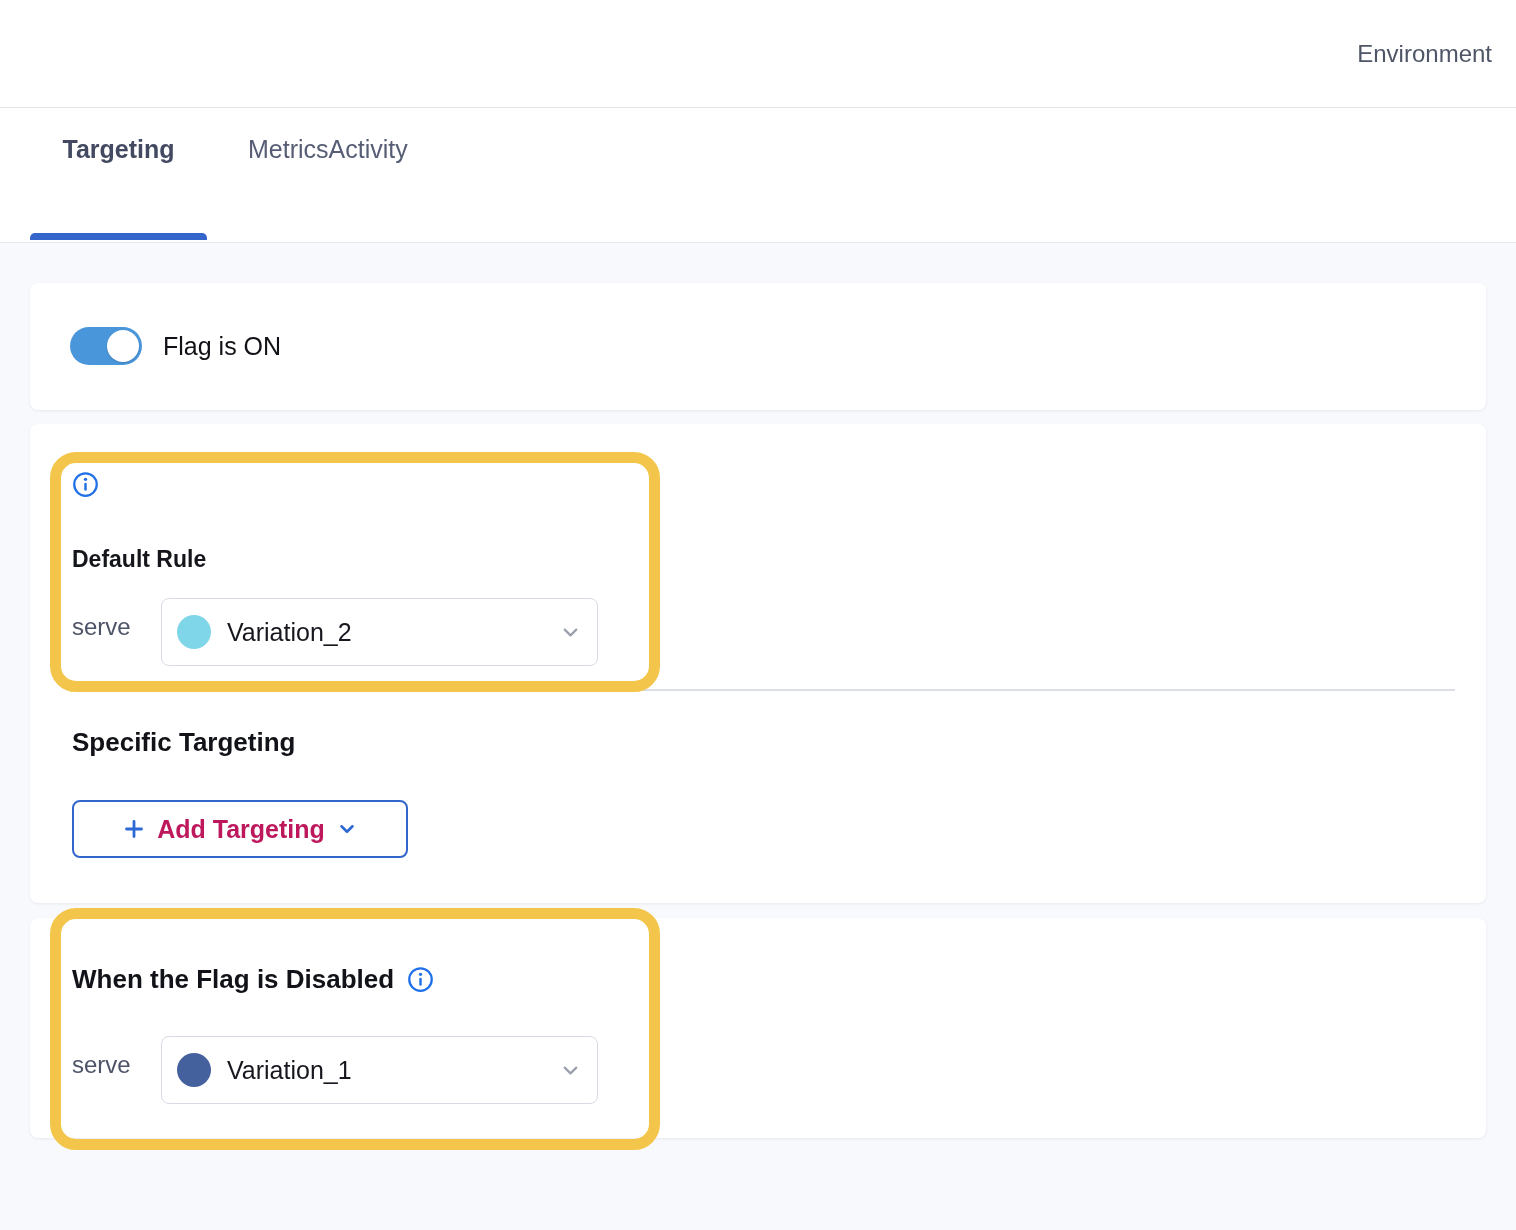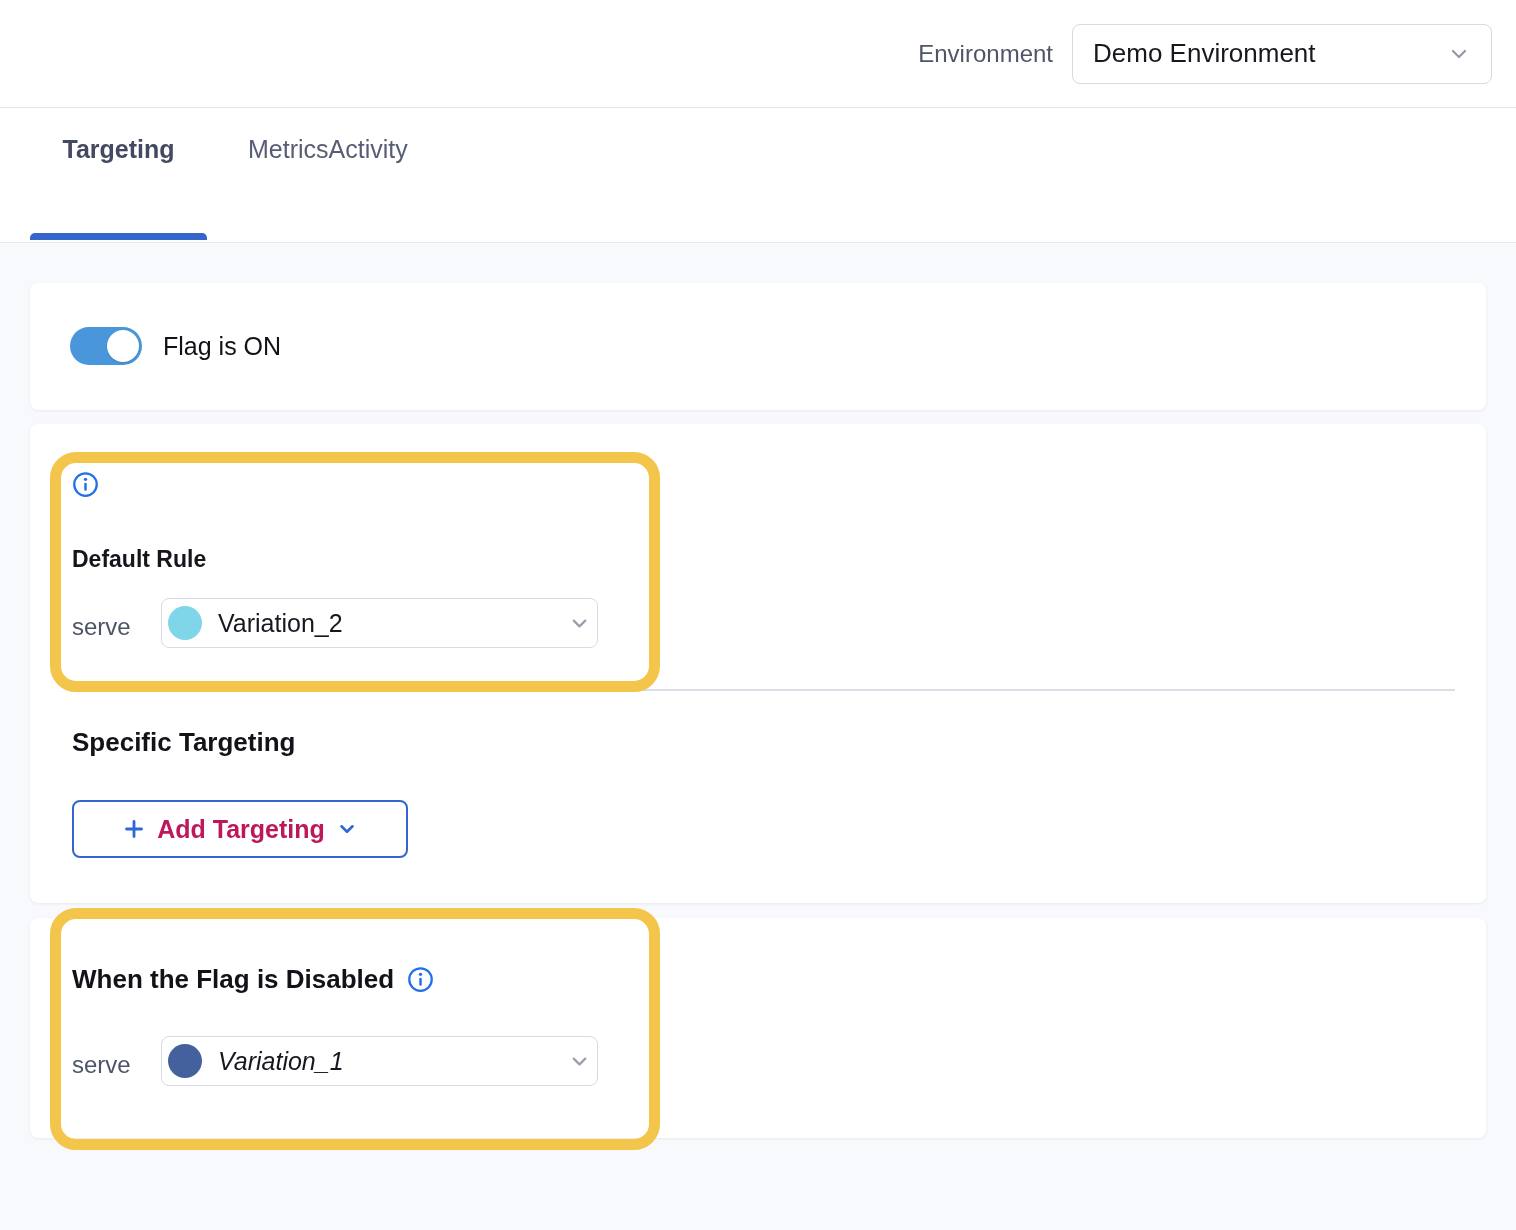--- a/index.html
+++ b/index.html
@@ -50,51 +50,43 @@
   .hl-enabled { left: 20px; top: 28px; width: 610px; height: 240px; }
   .hl-disabled { left: 20px; top: -10px; width: 610px; height: 242px; }
 
   
   .sec-title { position: absolute; left: 42px; display: flex; align-items: center; gap: 13px;
                font-size: 26px; font-weight: bold; color: #121319; z-index: 2; }
   .sub-title { position: absolute; left: 42px; font-size: 23px; font-weight: bold;
                color: #15161B; z-index: 2; }
   .serve-label { position: absolute; left: 42px; height: 58px; display: flex; align-items: center;
                  font-size: 24px; color: #4E5468; z-index: 2; }
-  .var-select { position: absolute; left: 131px; width: 437px; height: 50px; background: #fff;
+  .var-select { position: absolute; left: 131px; width: 437px; height: 68px; background: #fff;
                 border: 1px solid #D8DAE4; border-radius: 8px; display: flex; align-items: center;
-                padding: 0 6px; cursor: pointer; z-index: 2; }
+                padding: 0 15px; cursor: pointer; z-index: 2; }
   .var-dot { width: 34px; height: 34px; border-radius: 50%; flex: 0 0 auto; }
   .var-name { margin-left: 16px; font-size: 25px; color: #17181F; }
   .var-select .chev { margin-left: auto; display: flex; }
 
   .divider { position: absolute; left: 600px; width: 825px; top: 265px; height: 2px;
              background: #DCDEE5; z-index: 1; }
 
   .add-btn { position: absolute; left: 42px; top: 376px; width: 336px; height: 58px;
              background: #fff; border: 2px solid #3366CC; border-radius: 8px; display: flex;
              align-items: center; justify-content: center; gap: 11px; cursor: pointer; z-index: 2; }
   .add-btn .lbl { font-size: 25px; font-weight: bold; color: #be185d; }
   .icon { display: inline-flex; }
 </style>
 </head>
 <body>
 
 <div class="page">
 
   <div class="header">
     <span class="env-label">Environment</span>
-    <div class="env-select">
-      <span class="val">Demo Environment</span>
-      <span class="chev icon">
-        <svg width="24" height="24" viewBox="0 0 24 24">
-            <path d="M6 9l6 6 6-6" fill="none" stroke="#969BAA" stroke-width="2.3" stroke-linecap="round" stroke-linejoin="round"></path>
-          </svg>
-      </span>
-    </div>
   </div>
 
   <div class="tabbar">
     <div class="tab active t1">
       <span>Targeting</span>
       <span class="tab-underline" style="background: rgb(52, 101, 203);"></span>
     </div>
     <div class="tab t2">
       <span>Metrics</span>
     </div>
@@ -165,21 +157,21 @@
         <span class="icon">
           <svg width="27" height="27" viewBox="0 0 24 24">
               <circle cx="12" cy="12" r="10" fill="none" stroke="#2070E8" stroke-width="2"></circle>
               <circle cx="12" cy="7.4" r="1.5" fill="#2070E8"></circle>
               <rect x="10.9" y="10.4" width="2.2" height="7.2" rx="1.1" fill="#2070E8"></rect>
             </svg>
         </span>
       </div>
 
       <div class="serve-label" style="top: 118px;">serve</div>
-      <div class="var-select" style="top: 118px; font-style: italic;">
+      <div class="var-select" style="top: 118px;">
         <span class="var-dot" style="background: rgb(68, 97, 158);"></span>
         <span class="var-name">Variation_1</span>
         <span class="chev icon">
           <svg width="23" height="23" viewBox="0 0 24 24">
               <path d="M6 9l6 6 6-6" fill="none" stroke="#9A9FAE" stroke-width="2.3" stroke-linecap="round" stroke-linejoin="round"></path>
             </svg>
         </span>
       </div>
     </div>
 

